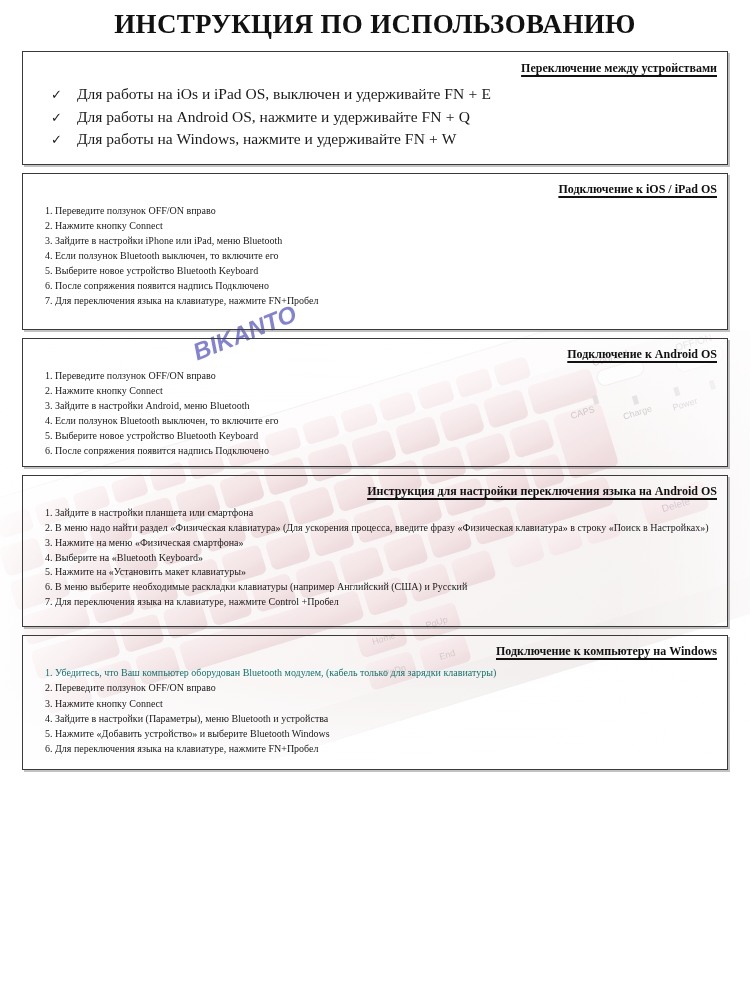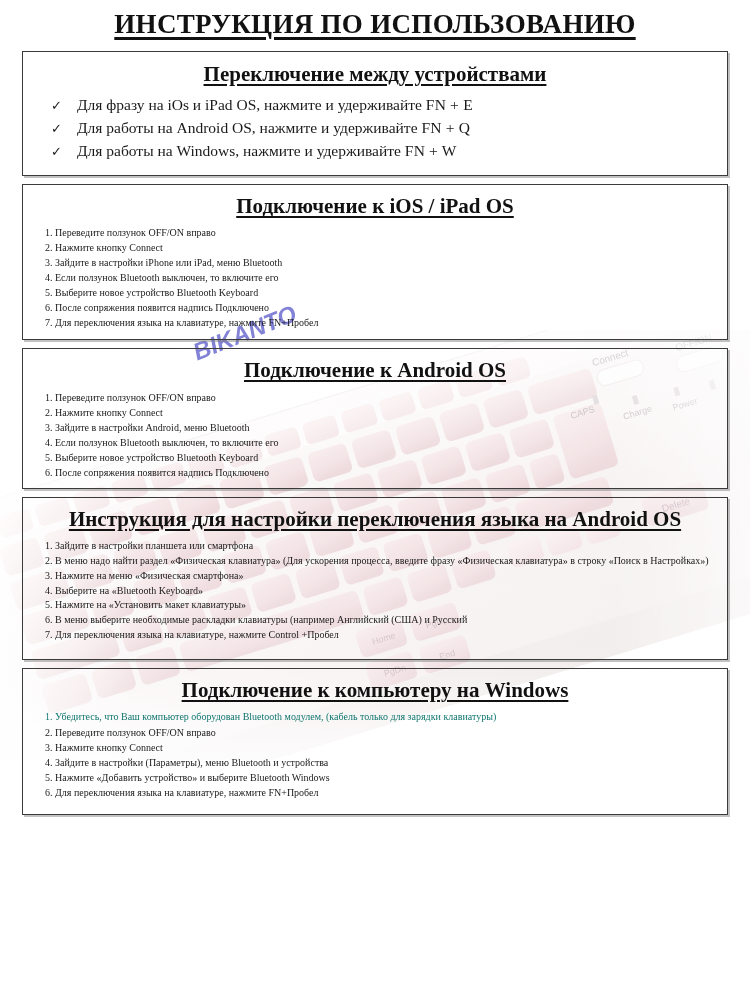--- a/index.html
+++ b/index.html
@@ -50,43 +50,42 @@
 
   .doc-title {
     text-align: center;
     font-size: 27px;
     font-weight: bold;
     letter-spacing: 0.3px;
     margin: 9px 0 0 0;
     padding: 0 0 2px 0;
     line-height: 1.15;
     color: #111111;
-    text-decoration: underline;
     text-underline-offset: 4px;
     text-decoration-thickness: 2.5px;
   }
 
   .sections {
     margin-top: 9px;
     padding: 0 22px 0 22px;
     box-sizing: border-box;
   }
 
   .panel {
     border: 1.4px solid #3a3a3a;
     box-shadow: 2px 2px 0 rgba(120,120,120,0.45);
     background: transparent;
     margin-bottom: 8px;
     padding: 7px 10px 9px 10px;
     box-sizing: border-box;
   }
 
   .panel-title {
-    text-align: center;
-    font-size: 21px;
+    text-align: right;
+    font-size: 12px;
     font-weight: bold;
     line-height: 1.25;
     margin: 1px 0 7px 0;
     color: #111111;
     text-decoration: underline;
     text-underline-offset: 3px;
     text-decoration-thickness: 1.6px;
   }
 
   
@@ -136,21 +135,21 @@
   ol.steps > li.step-red::before {
     color: #0f766e;
   }
 
   .sec-ios ol.steps > li { line-height: 1.40; }
   .sec-android ol.steps > li { line-height: 1.40; }
   .sec-lang ol.steps > li { line-height: 1.39; }
   .sec-windows ol.steps > li { line-height: 1.42; }
 
   .panel.sec-switch { padding-top: 8px; padding-bottom: 11px; }
-  .panel.sec-ios { padding-bottom: 8px; }
+  .panel.sec-ios { padding-bottom: 20px; }
   .panel.sec-android { padding-bottom: 7px; }
   .panel.sec-lang { padding-bottom: 16px; }
   .panel.sec-windows { padding-bottom: 12px; }
 </style>
 </head>
 <body>
 
 <svg id="bg-photo" viewBox="0 0 750 430" preserveAspectRatio="none" aria-hidden="true">
   <defs>
     <linearGradient id="gBody" x1="0" y1="0" x2="0.8" y2="1">
@@ -325,21 +324,21 @@
 
   <h1 class="doc-title">ИНСТРУКЦИЯ  ПО ИСПОЛЬЗОВАНИЮ</h1>
 
   <div class="sections">
 
     <section class="panel sec-switch">
       <h2 class="panel-title">Переключение между устройствами</h2>
       <ul class="checklist">
         <li>
           <span class="check-mark">✓</span>
-          <span class="check-text"><span>Для фразу на iOs и iPad OS, нажмите и удерживайте </span><span class="kb">FN + E</span></span>
+          <span class="check-text"><span>Для работы на iOs и iPad OS, выключен и удерживайте </span><span class="kb">FN + E</span></span>
         </li>
         <li>
           <span class="check-mark">✓</span>
           <span class="check-text"><span>Для работы на Android OS, нажмите и удерживайте </span><span class="kb">FN + Q</span></span>
         </li>
         <li>
           <span class="check-mark">✓</span>
           <span class="check-text"><span>Для работы на Windows, нажмите и удерживайте </span><span class="kb">FN + W</span></span>
         </li>
       </ul>

